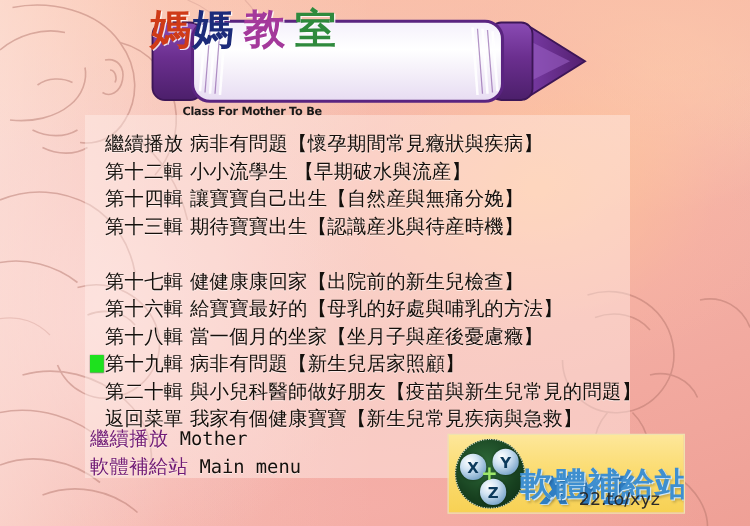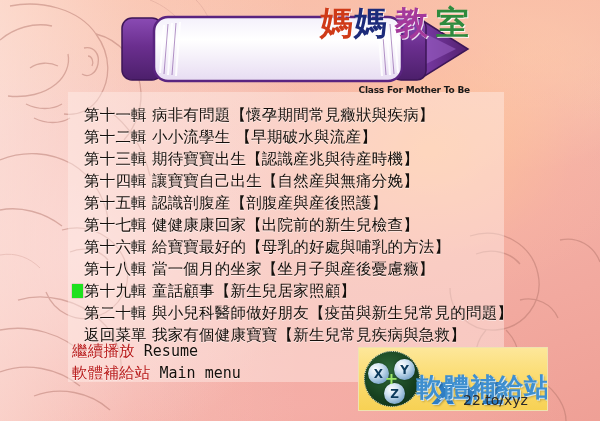--- a/index.html
+++ b/index.html
@@ -64,21 +64,21 @@
     top: 13px;
     width: 350px;
     height: 72px;
   }
   .banner svg { display: block; }
   .banner-text {
     position: absolute;
     left: 0; top: 0; width: 350px; height: 72px;
     display: flex;
     flex-direction: column;
-    align-items: flex-end;
+    align-items: flex-start;
     justify-content: center;
     pointer-events: none;
     gap: 44px;
   }
   .banner-cjk {
     font-family: "DejaVu Serif", "Liberation Serif", serif;
     font-weight: bold;
     font-size: 33px;
     line-height: 34px;
     letter-spacing: 1px;
@@ -142,21 +142,21 @@
   }
   .action-row {
     height: 22px;
     display: flex;
     align-items: center;
     white-space: nowrap;
   }
   .action-cjk {
     font-family: "DejaVu Serif", "Liberation Serif", serif;
     font-size: 15.5px;
-    color: #b91c1c;
+    color: #701a75;
     letter-spacing: 0.2px;
     text-shadow: 0 1px 0 rgba(255,255,255,0.55);
   }
   .action-en {
     font-family: "DejaVu Sans Mono", "Liberation Mono", monospace;
     font-size: 15px;
     color: #15100c;
     margin-left: 9px;
     text-shadow: 0 1px 0 rgba(255,255,255,0.55);
   }
@@ -339,68 +339,67 @@
     </svg>
     <div class="banner-text">
       <div class="banner-cjk"><span class="c1">媽</span><span class="c2">媽</span><span class="c3">教</span><span class="c4">室</span></div>
       <div class="banner-sub">Class For Mother To Be</div>
     </div>
   </div>
 
   <div class="list" id="chapter-list">
       <div class="row">
         <span class="cursor-slot"></span>
-        <span class="row-text">第十一輯 病非有問題【懷孕期間常見癥狀與疾病】</span>
+        <span class="row-text">繼續播放 病非有問題【懷孕期間常見癥狀與疾病】</span>
       </div>
       <div class="row">
         <span class="cursor-slot"></span>
         <span class="row-text">第十二輯 小小流學生 【早期破水與流産】</span>
       </div>
       <div class="row">
         <span class="cursor-slot"></span>
+        <span class="row-text">第十四輯 讓寶寶自己出生【自然産與無痛分娩】</span>
+      </div>
+      <div class="row">
+        <span class="cursor-slot"></span>
         <span class="row-text">第十三輯 期待寶寶出生【認識産兆與待産時機】</span>
       </div>
       <div class="row">
         <span class="cursor-slot"></span>
-        <span class="row-text">第十四輯 讓寶寶自己出生【自然産與無痛分娩】</span>
-      </div>
-      <div class="row">
-        <span class="cursor-slot"></span>
-        <span class="row-text">第十五輯 認識剖腹産【剖腹産與産後照護】</span>
       </div>
       <div class="row">
         <span class="cursor-slot"></span>
         <span class="row-text">第十七輯 健健康康回家【出院前的新生兒檢查】</span>
       </div>
       <div class="row">
         <span class="cursor-slot"></span>
         <span class="row-text">第十六輯 給寶寶最好的【母乳的好處與哺乳的方法】</span>
       </div>
       <div class="row">
         <span class="cursor-slot"></span>
         <span class="row-text">第十八輯 當一個月的坐家【坐月子與産後憂慮癥】</span>
       </div>
       <div class="row">
         <span class="cursor-slot on"></span>
-        <span class="row-text">第十九輯 童話顧事【新生兒居家照顧】</span>
+        <span class="row-text">第十九輯 病非有問題【新生兒居家照顧】</span>
       </div>
       <div class="row">
         <span class="cursor-slot"></span>
         <span class="row-text">第二十輯 與小兒科醫師做好朋友【疫苗與新生兒常見的問題】</span>
       </div>
       <div class="row">
         <span class="cursor-slot"></span>
         <span class="row-text">返回菜單 我家有個健康寶寶【新生兒常見疾病與急救】</span>
       </div>
     </div>
 
   <div class="actions" id="action-list">
       <div class="action-row">
         <span class="action-cjk">繼續播放</span>
-        <span class="action-en">Resume</span>
+        <span class="action-en">Mother</span>
       </div>
       <div class="action-row">
         <span class="action-cjk">軟體補給站</span>
         <span class="action-en">Main menu</span>
       </div>
     </div>
 
   <div class="logo">
     <div class="logo-orb">
       <div class="orb-node x">X</div>

